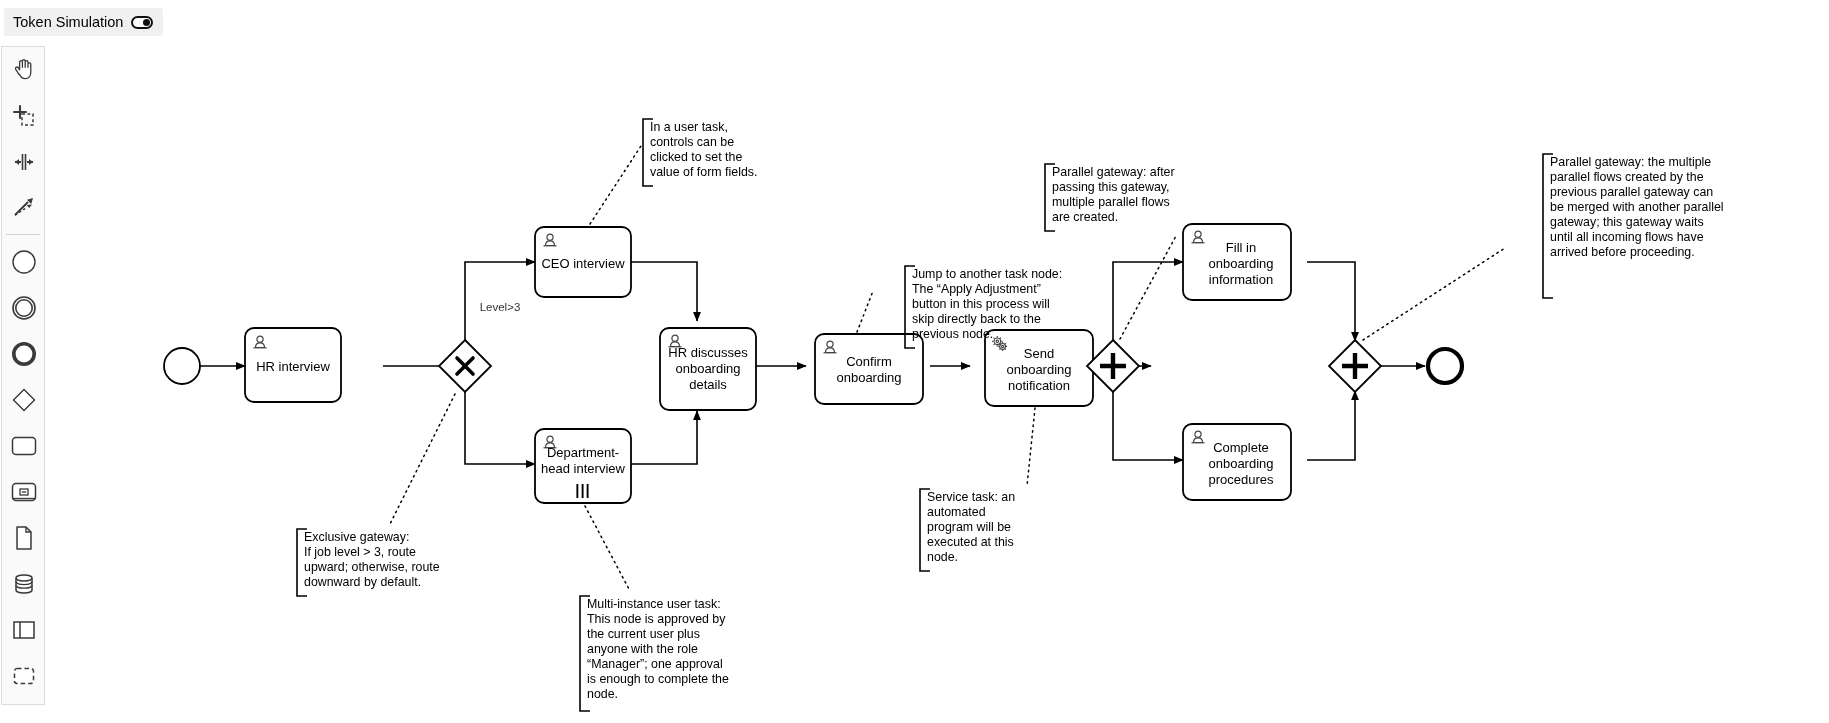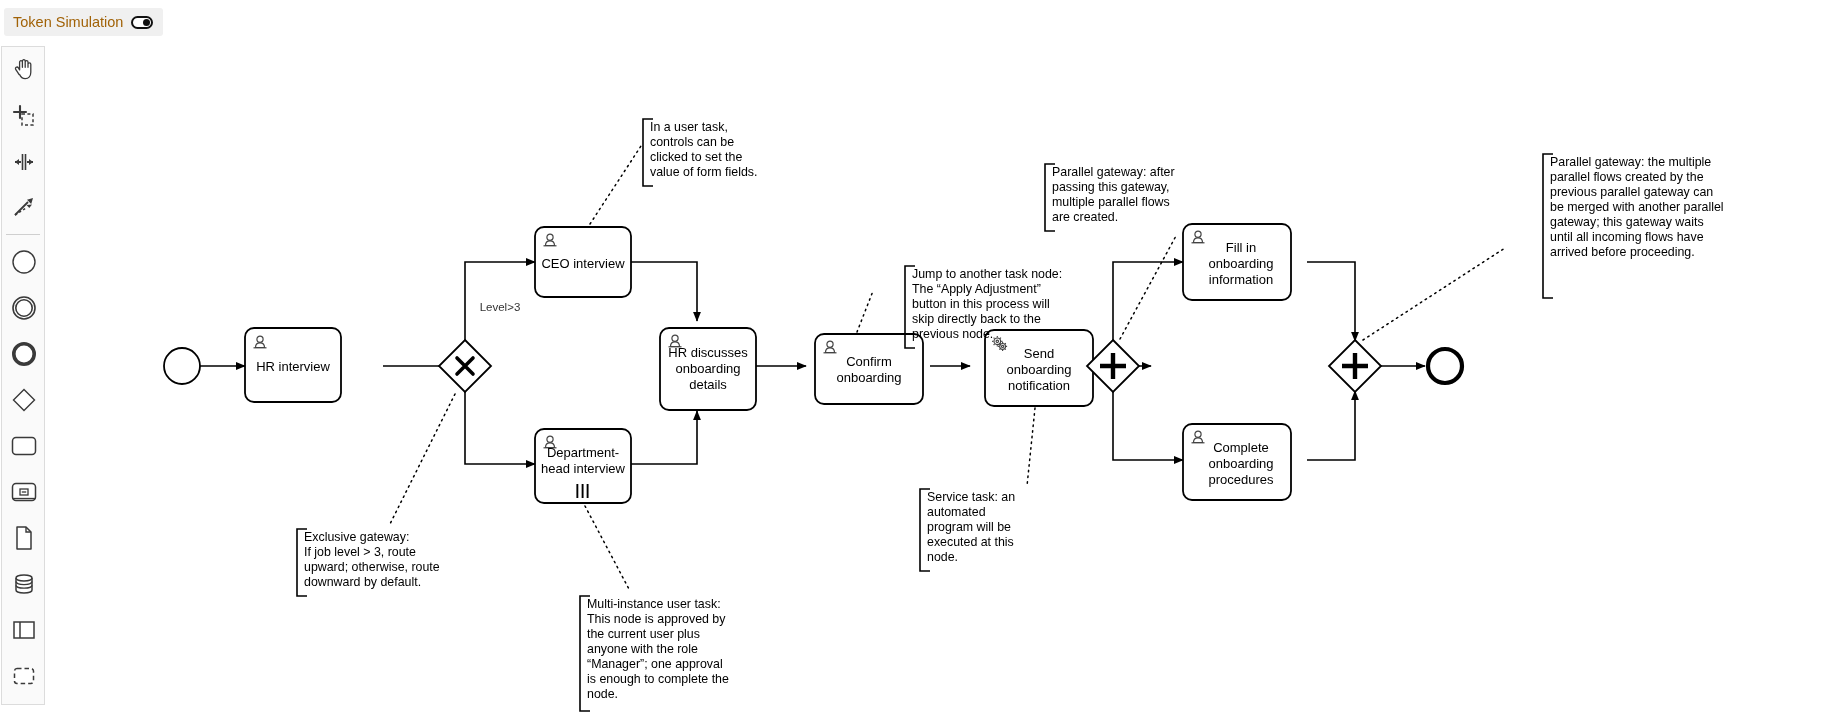--- a/index.html
+++ b/index.html
@@ -20,21 +20,21 @@
   #token-sim-toggle {
     position: absolute; left: 4px; top: 8px;
     height: 28px;
     display: flex; align-items: center; gap: 8px;
     padding: 0 10px 0 9px;
     background: #f0f0f0;
     border-radius: 3px;
     cursor: pointer;
   }
   #token-sim-toggle .tslabel {
-    font-size: 14.5px; color: #a16207; white-space: nowrap; line-height: 1;
+    font-size: 14.5px; color: #000000; white-space: nowrap; line-height: 1;
   }
   .toggle-pill {
     width: 22px; height: 13px; border-radius: 7px;
     border: 2px solid #111; background: #fff;
     position: relative; flex: 0 0 auto;
   }
   .toggle-pill::after {
     content: ""; position: absolute; right: 1px; top: 1px;
     width: 7px; height: 7px; border-radius: 50%; background: #111;
   }

